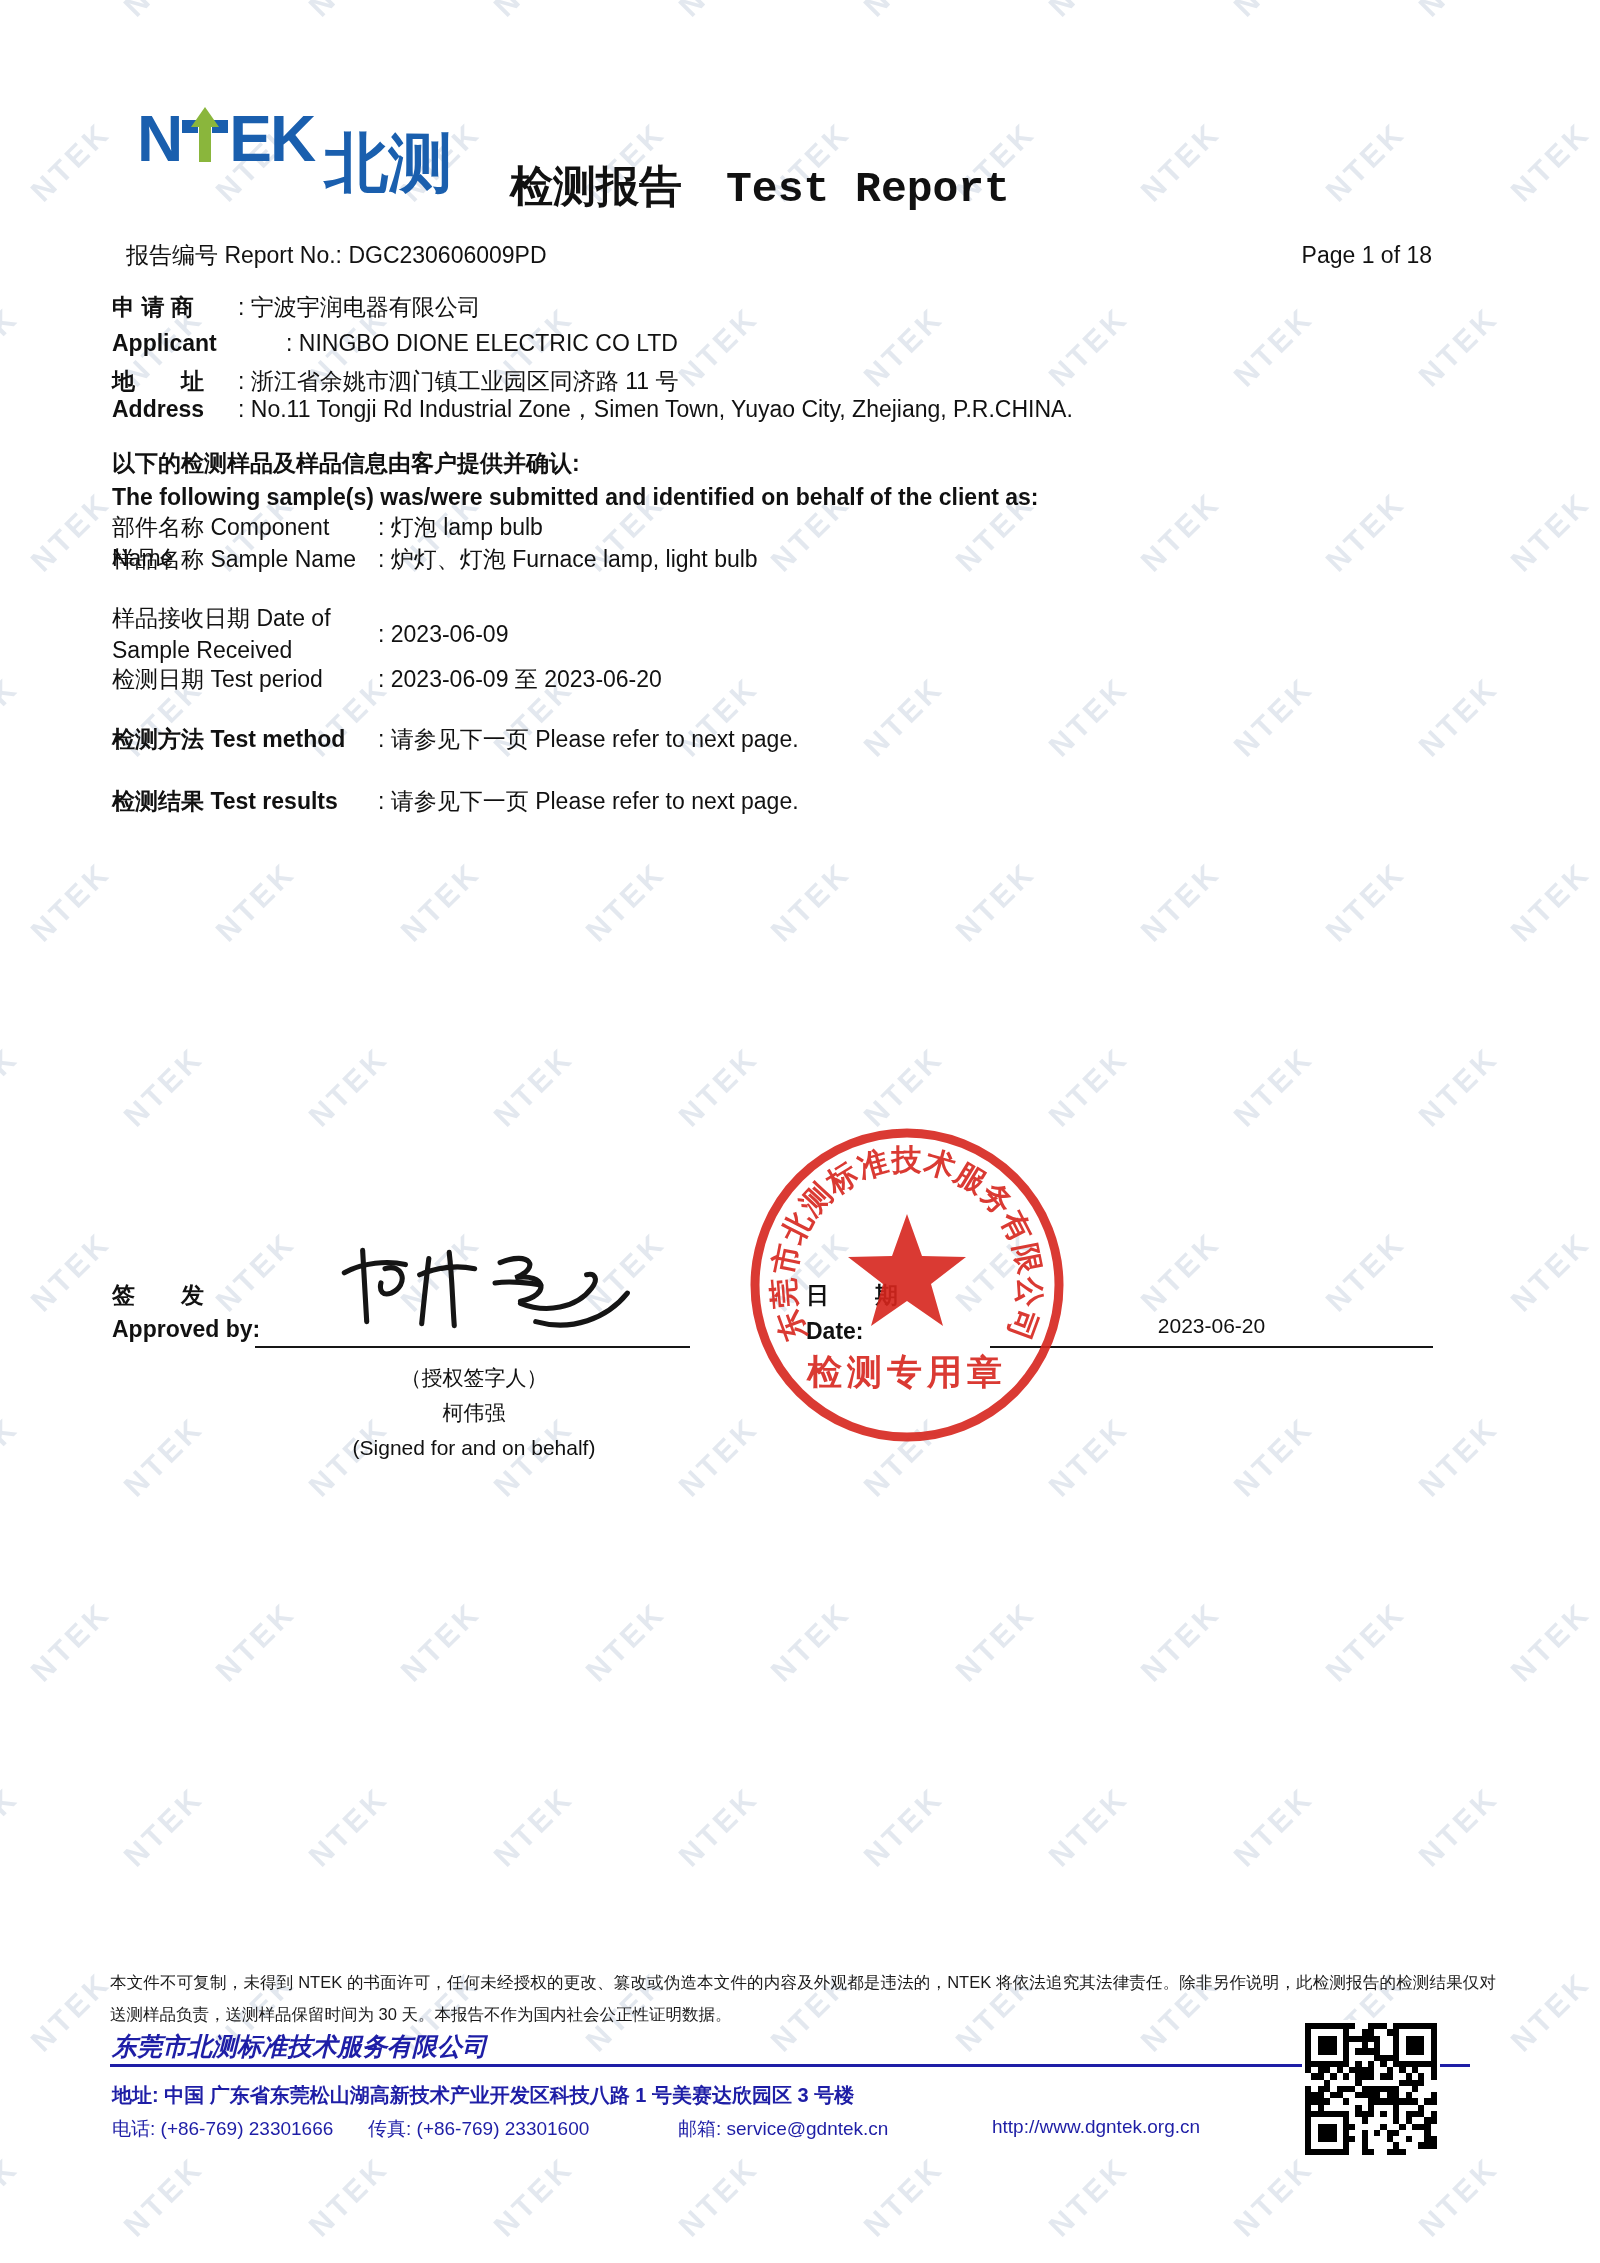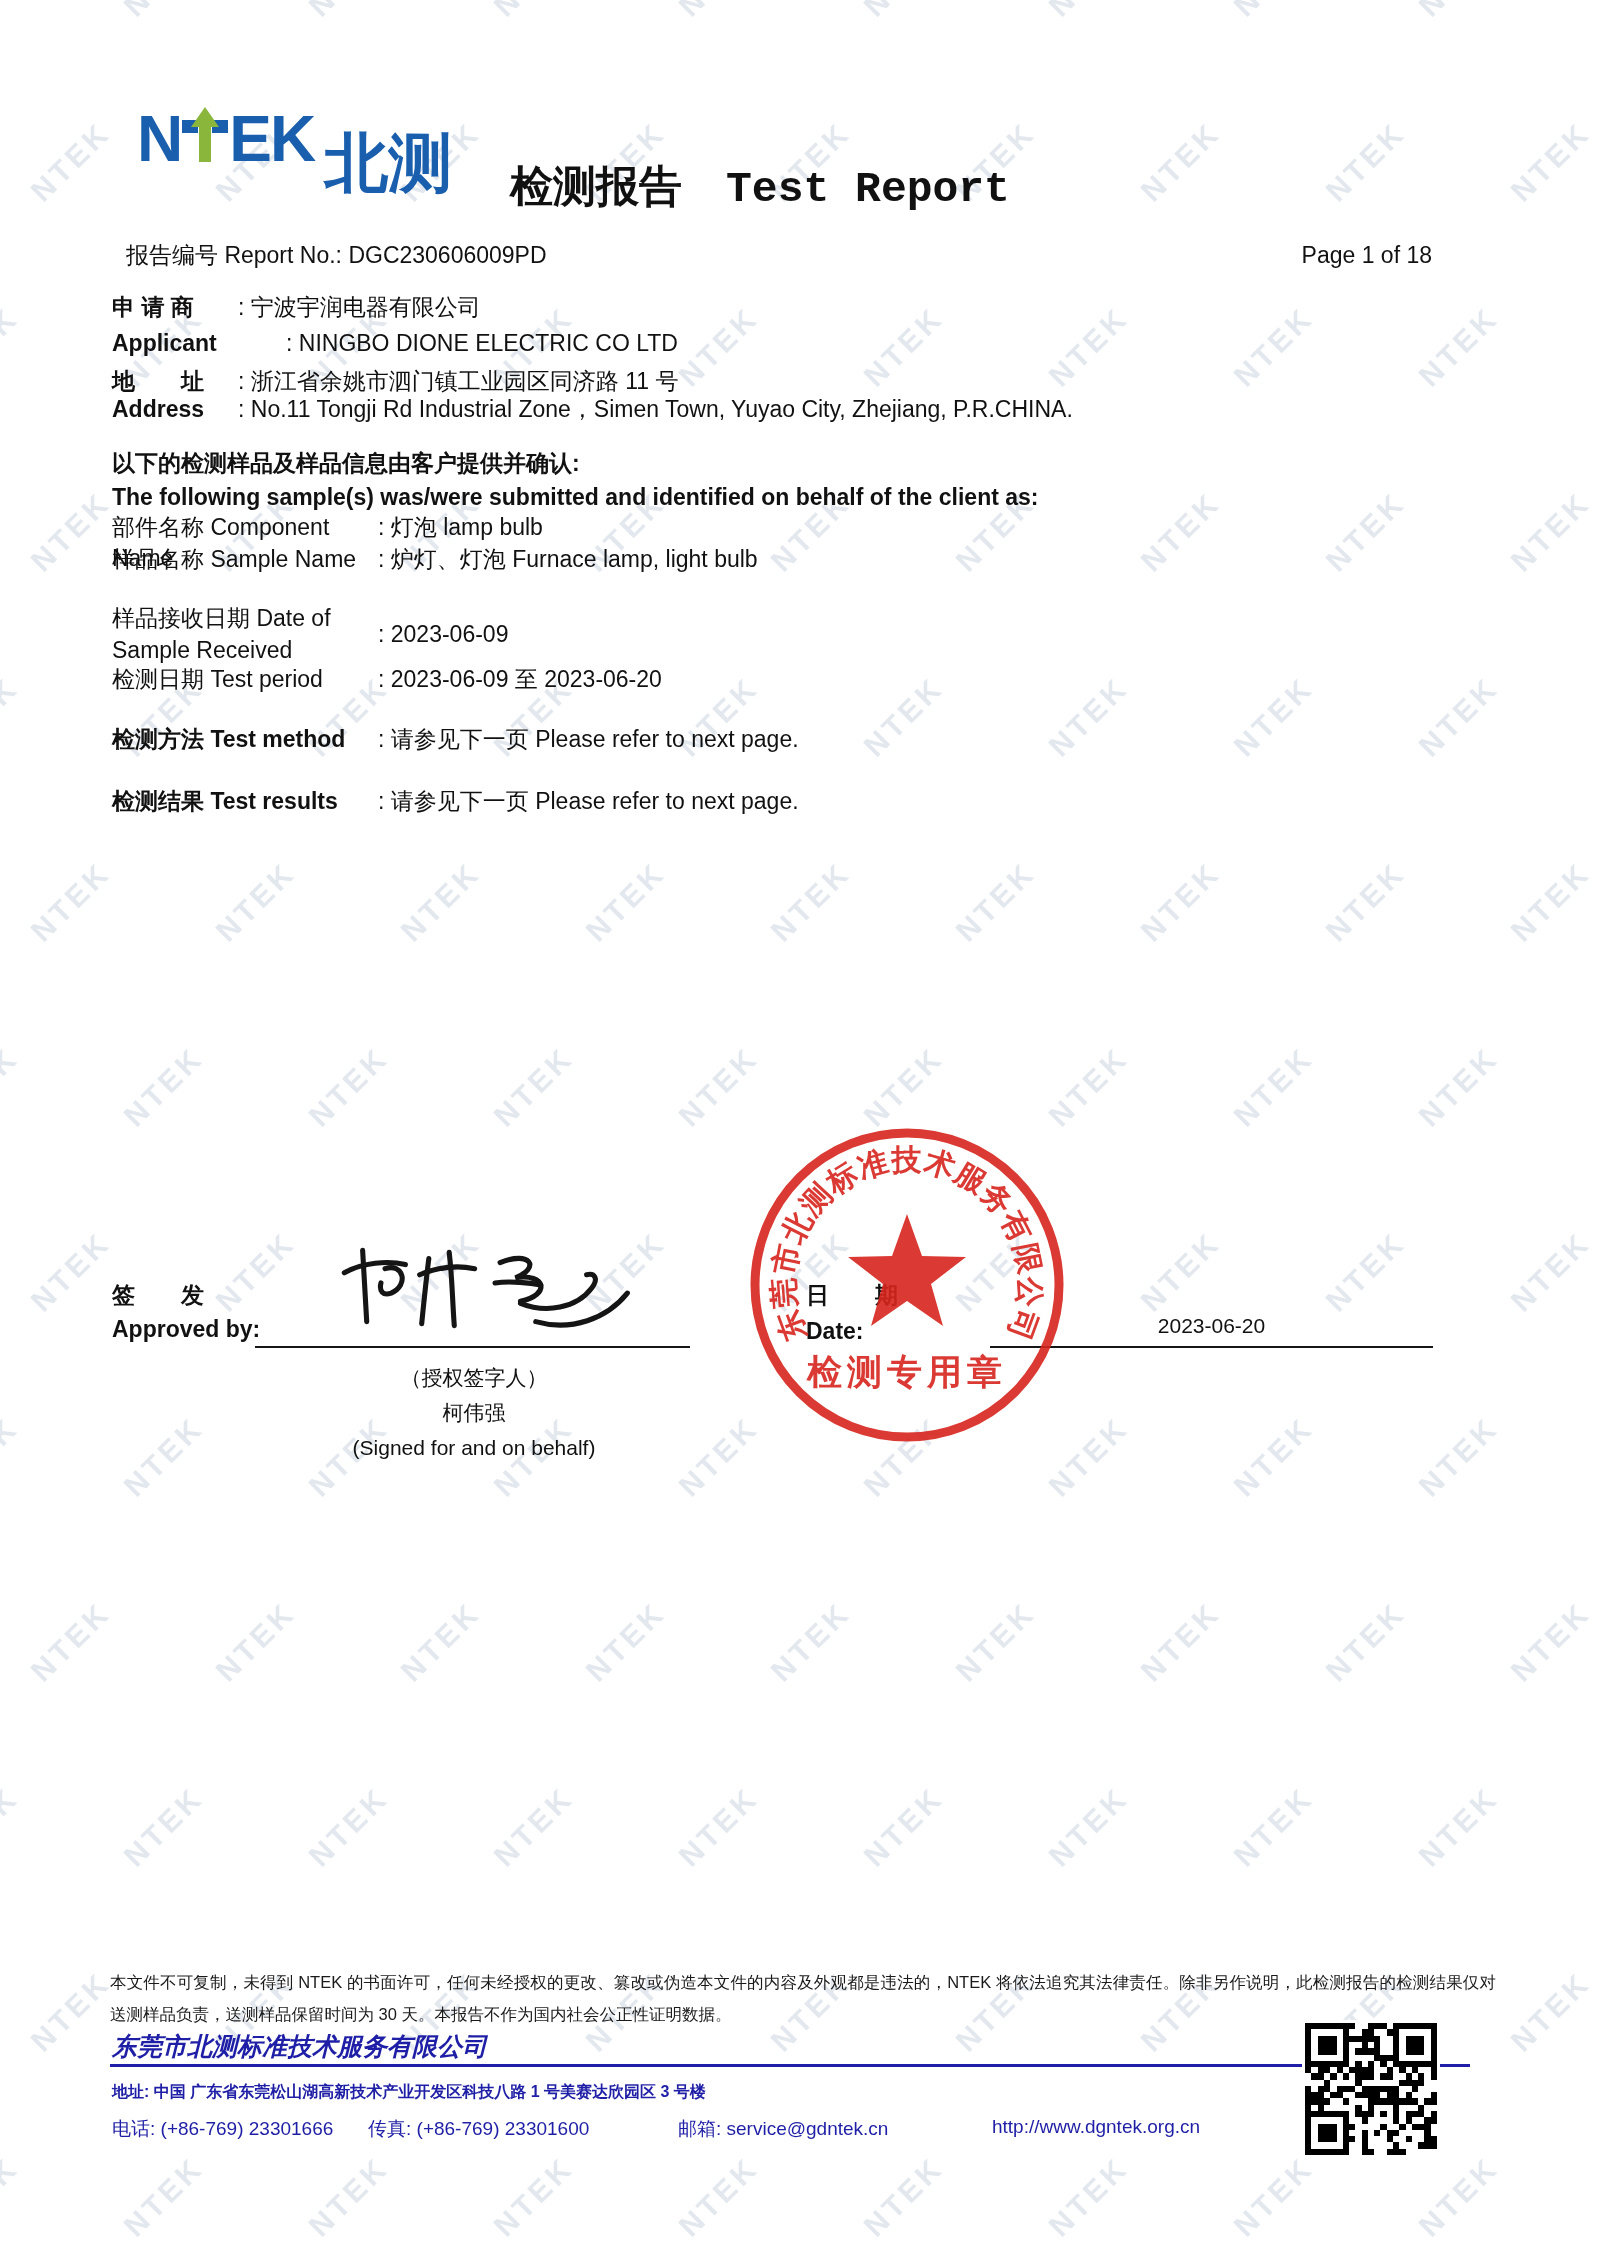--- a/index.html
+++ b/index.html
@@ -34,21 +34,21 @@
   .plain{position:absolute;left:112px;font-size:23px;line-height:31px;z-index:2;}
   .sig-line{position:absolute;height:2px;background:#161616;z-index:2;}
   .cblock{position:absolute;text-align:center;font-size:21px;line-height:35px;z-index:2;}
   .stamp{position:absolute;z-index:3;opacity:.9;pointer-events:none;}
   .sigsvg{position:absolute;z-index:2;}
   
   .disc{position:absolute;left:110px;top:1966px;width:1386px;font-size:16.5px;line-height:32px;
         text-align:justify;color:#1a1a1a;z-index:2;}
   .fco{position:absolute;left:112px;top:2030px;font-size:25px;font-style:italic;font-weight:bold;z-index:2;}
   .frule{position:absolute;left:110px;top:2064px;width:1360px;height:3px;z-index:2;}
-  .faddr{position:absolute;left:112px;top:2082px;font-size:16px;font-weight:bold;z-index:2;}
+  .faddr{position:absolute;left:112px;top:2082px;font-size:20px;font-weight:bold;z-index:2;}
   .fc{position:absolute;top:2116px;font-size:19px;font-weight:normal;z-index:2;}
   #qr{position:absolute;left:1302px;top:2020px;width:138px;height:138px;z-index:4;background:#fff;}
 </style>
 </head>
 <body>
 
 <div class="page">
 
   <div id="wm">
       <span class="wmk" style="left: -70px; top: -40px;">NTEK</span>

